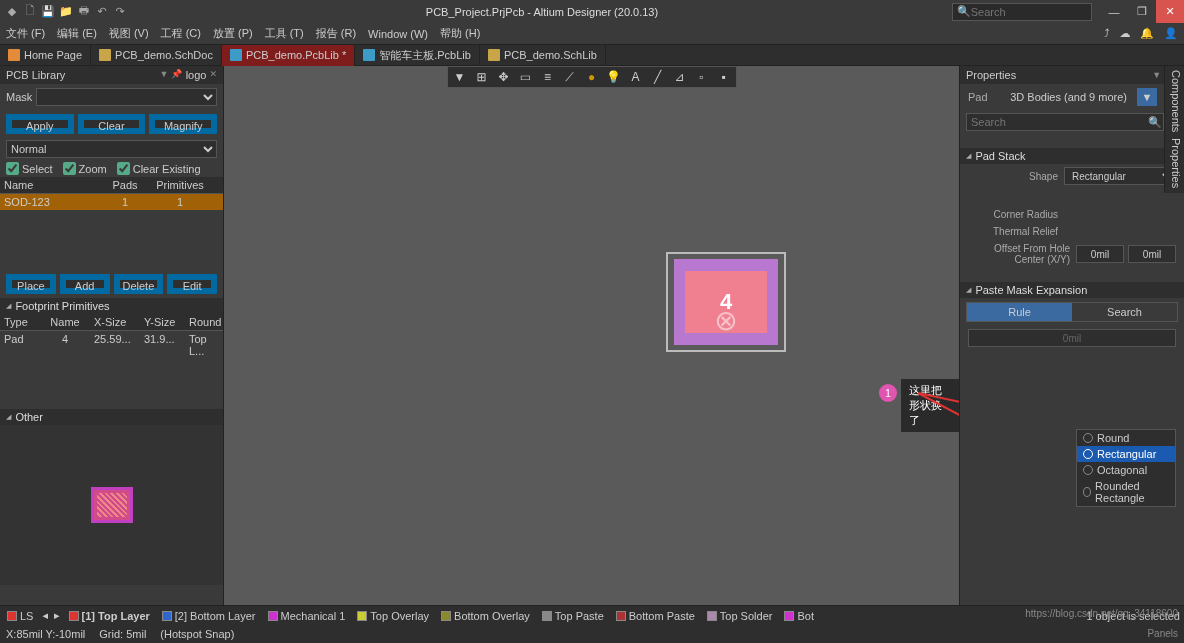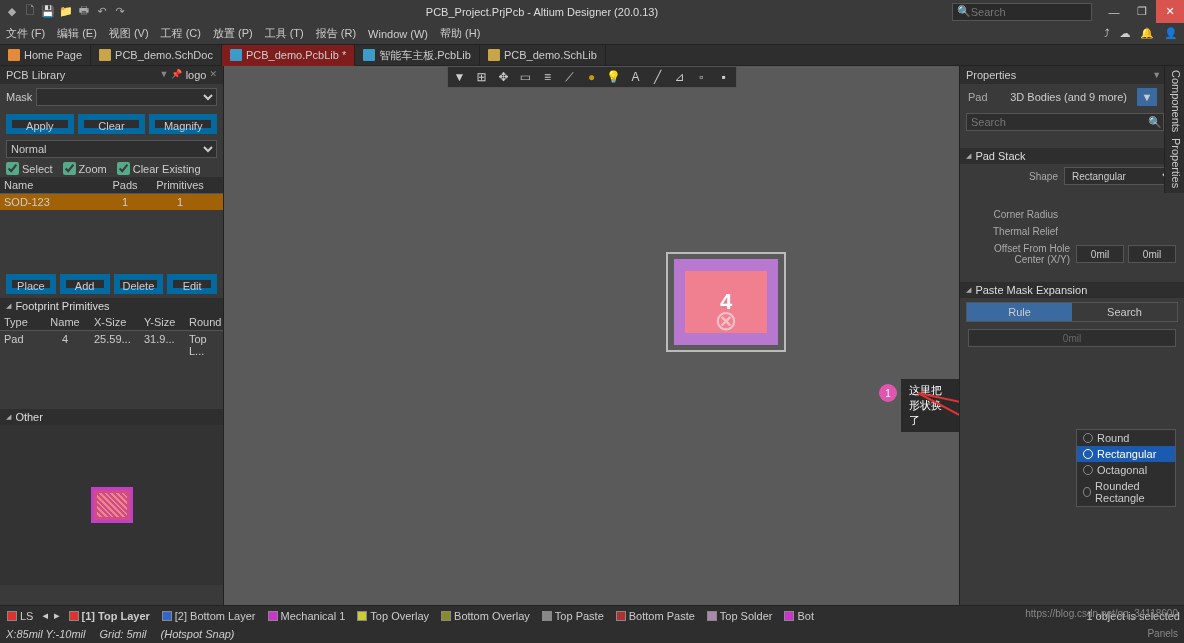--- a/index.html
+++ b/index.html
@@ -88,21 +88,21 @@
 .dd-open div { padding:2px 6px; display:flex; align-items:center; gap:4px; cursor:pointer; }
 .dd-open div::before { content:""; width:8px; height:8px; border-radius:50%; border:1px solid #888; }
 .dd-open .sel { background:#1a5ab0; color:#fff; }
 .dd-open .sel::before { border-color:#fff; }
 .rule-row { display:flex; margin:4px 6px; border:1px solid #555; }
 .rule-row span { flex:1; text-align:center; padding:3px; cursor:pointer; }
 .rule-row .act { background:#3a6aa0; }
 .status { position:absolute; bottom:18px; left:0; right:0; height:20px; background:#2e2e2e; display:flex; align-items:center; padding:0 4px; gap:6px; border-top:1px solid #222; font-size:10px; }
 .layer-chip { display:flex; align-items:center; gap:3px; padding:0 3px; cursor:pointer; }
 .layer-chip .sw { width:10px; height:10px; border:1px solid #888; }
-.status2 { position:absolute; bottom:0; left:0; right:0; height:18px; background:#2e2e2e; display:flex; align-items:center; padding:0 6px; gap:14px; color:#aaa; font-size:10px;font-style:italic; }
+.status2 { position:absolute; bottom:0; left:0; right:0; height:18px; background:#2e2e2e; display:flex; align-items:center; padding:0 6px; gap:14px; color:#aaa; font-size:10px; }
 .watermark { position:absolute; right:6px; bottom:24px; color:#888; font-size:10px; }
 .watermark2 { position:absolute; right:6px; bottom:4px; color:#888; font-size:10px; }
 .side-tab { position:absolute; right:0; top:66px; width:20px; background:#2e2e2e; writing-mode:vertical-rl; text-orientation:mixed; padding:4px 2px; color:#aaa; font-size:10px; border-left:1px solid #222; display:flex; gap:6px; }
 .filler { flex:1; }
 </style>
 </head>
 <body>
 
 <div class="titlebar">
   <div class="tb-icons">

